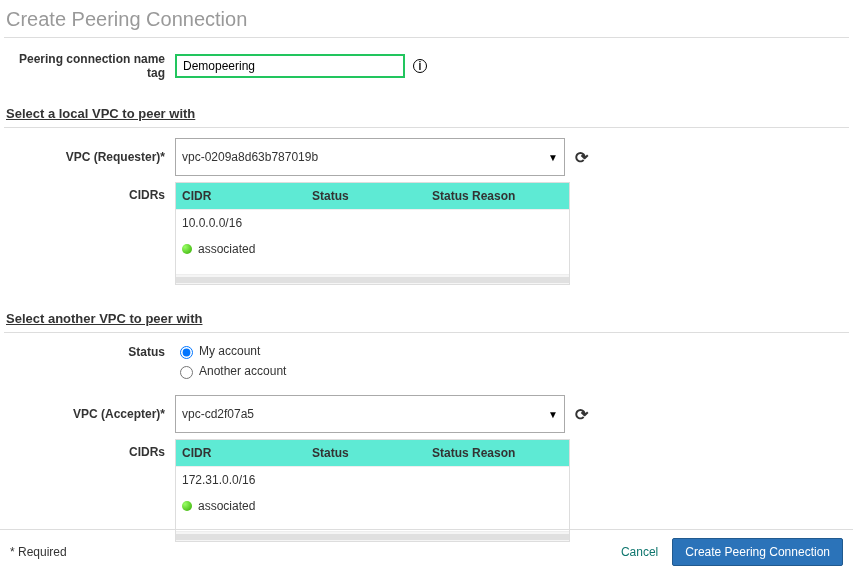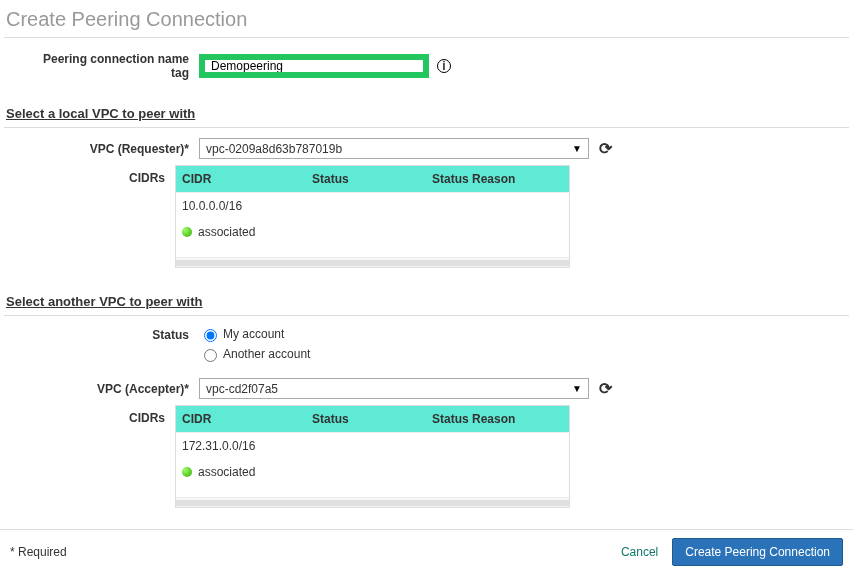--- a/index.html
+++ b/index.html
@@ -29,26 +29,25 @@
     align-items: center;
     margin-bottom: 6px;
   }
   .form-label {
     width: 175px;
     text-align: right;
     padding-right: 10px;
     font-size: 12px;
     font-weight: bold;
     color: #333;
-    margin-left: 24px;
   }
   .text-input {
     width: 230px;
     height: 24px;
-    border: 6px solid #22c55e;
+    border: 2px solid #22c55e;
     padding: 0 6px;
     font-size: 12px;
   }
   .info-icon {
     margin-left: 8px;
     font-size: 12px;
     font-weight: bold;
     border: 1.5px solid #000;
     border-radius: 50%;
     width: 14px;
@@ -65,21 +64,21 @@
     margin: 20px 4px 10px;
     border-bottom: 1px solid #ddd;
     text-decoration: underline;
   }
   .select-wrap {
     display: flex;
     align-items: center;
   }
   .select {
     width: 390px;
-    height: 21px;
+    height: 38px;
     border: 1px solid #aaa;
     display: flex;
     align-items: center;
     justify-content: space-between;
     padding: 0 6px;
     font-size: 12px;
     cursor: pointer;
     background: #fff;
   }
   .select .caret {

